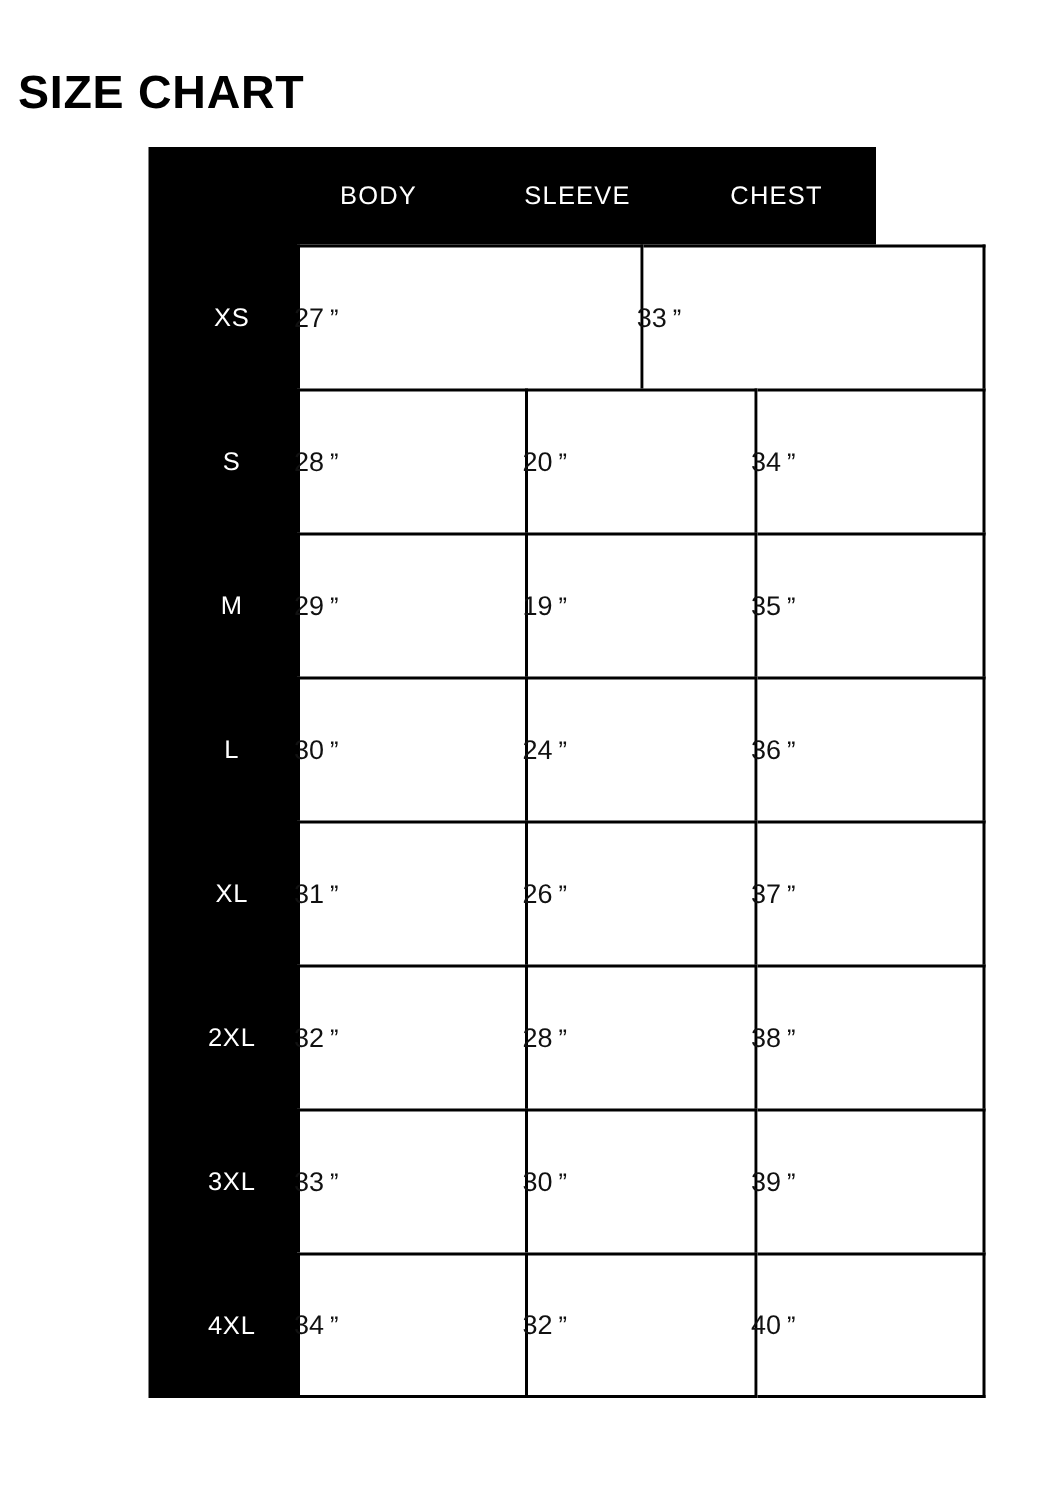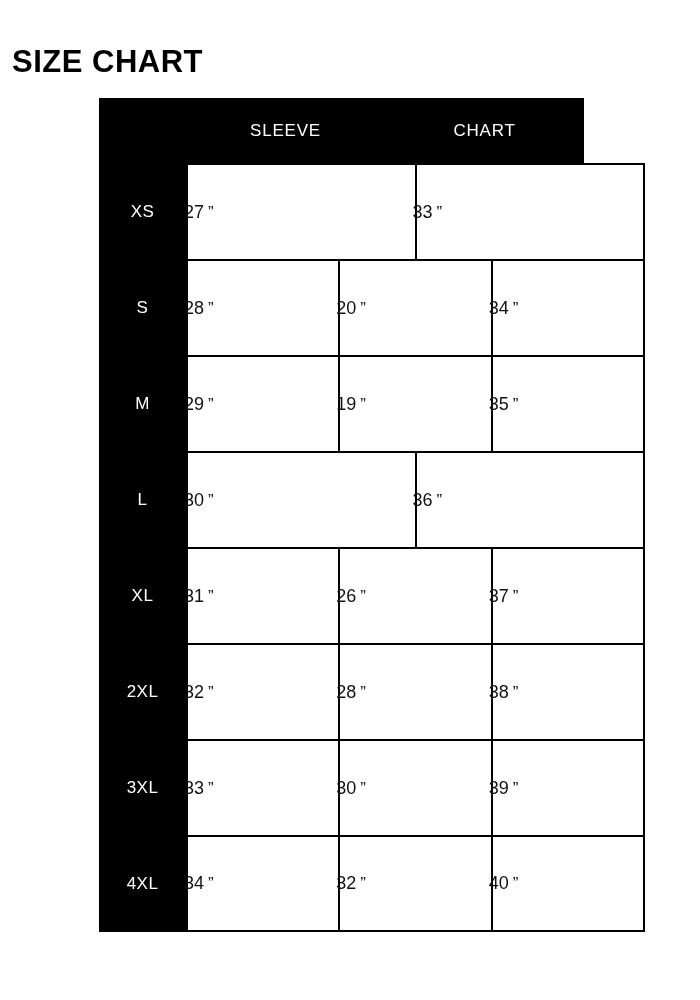--- a/index.html
+++ b/index.html
@@ -64,21 +64,21 @@
     color: #ffffff;
     font-size: 17px;
     font-weight: normal;
     letter-spacing: 0.8px;
     box-sizing: border-box;
   }
 
   
   #table-body {
     position: absolute;
-    left: 0;
+    left: 12px;
     top: 66px;
     width: 546px;
     height: 768px;
   }
 
   .chart-row {
     position: relative;
     height: 96px;
     display: flex;
     box-sizing: border-box;
@@ -132,22 +132,23 @@
 </style>
 </head>
 <body>
 
 <div id="page-title">SIZE CHART</div>
 
 <div id="chart-table">
 
   <div id="table-header">
     <div class="corner-cell"></div>
+    <div class="header-cell">BODY</div>
     <div class="header-cell">SLEEVE</div>
-    <div class="header-cell">CHART</div>
+    <div class="header-cell">CHEST</div>
   </div>
 
   <div id="table-body">
       <div class="chart-row">
         <div class="size-cell">XS</div>
         <div class="value-cell first-value">
           <span class="value-text"><span>27</span><i class="inch-mark">”</i></span>
         </div>
         <div class="value-cell">
           <span class="value-text"><span>33</span><i class="inch-mark">”</i></span>
@@ -174,20 +175,23 @@
           <span class="value-text"><span>19</span><i class="inch-mark">”</i></span>
         </div>
         <div class="value-cell">
           <span class="value-text"><span>35</span><i class="inch-mark">”</i></span>
         </div>
       </div>
       <div class="chart-row">
         <div class="size-cell">L</div>
         <div class="value-cell first-value">
           <span class="value-text"><span>30</span><i class="inch-mark">”</i></span>
+        </div>
+        <div class="value-cell">
+          <span class="value-text"><span>24</span><i class="inch-mark">”</i></span>
         </div>
         <div class="value-cell">
           <span class="value-text"><span>36</span><i class="inch-mark">”</i></span>
         </div>
       </div>
       <div class="chart-row">
         <div class="size-cell">XL</div>
         <div class="value-cell first-value">
           <span class="value-text"><span>31</span><i class="inch-mark">”</i></span>
         </div>

